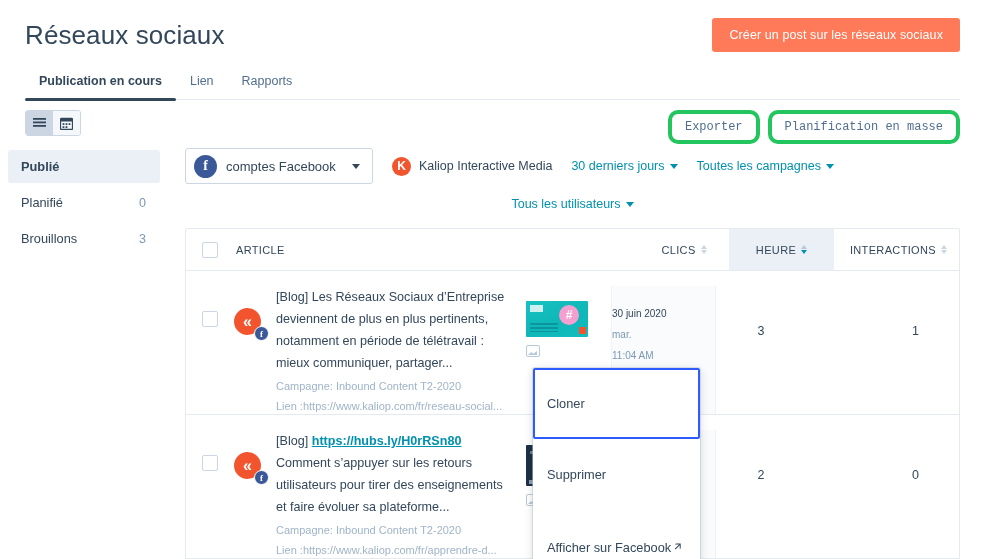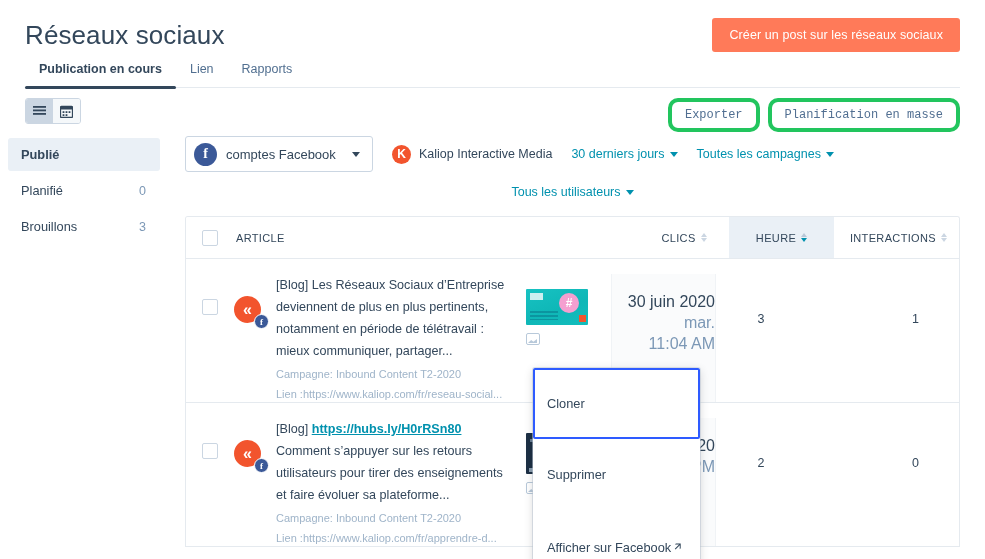--- a/index.html
+++ b/index.html
@@ -9,21 +9,21 @@
     font-family: "Liberation Sans", "DejaVu Sans", sans-serif;
     color: #33475b;
     overflow: hidden;
   }
   .page { position: relative; width: 985px; height: 559px; background:#fff; }
 
   
   .header {
     position: relative;
     padding: 18px 25px 0 25px;
-    height: 88px;
+    height: 100px;
   }
   .page-title {
     font-size: 26px;
     font-weight: 400;
     color: #33475b;
     letter-spacing: .1px;
     line-height: 34px;
   }
   .primary-btn {
     position: absolute;
@@ -341,22 +341,22 @@
   .thumb-flag::after {
     content: "";
     position: absolute; left: 1px; bottom: 1px;
     width: 9px; height: 4px;
     background: #b8c9da;
     clip-path: polygon(0 100%, 35% 25%, 60% 70%, 100% 0, 100% 100%);
   }
 
   .cell-heure {
     flex: 0 0 105px;
-    text-align: right;
-    font-size: 16px;
+    text-align: left;
+    font-size: 10px;
     line-height: 21px;
     padding-top: 17px;
     background: #fafbfc;
     align-self: stretch;
     border-left: 1px solid #f0f3f6;
     border-right: 1px solid #f0f3f6;
   }
   .heure-date { color: #33475b; }
   .heure-day, .heure-time { color: #7c98b6; }
   .cell-clics {

